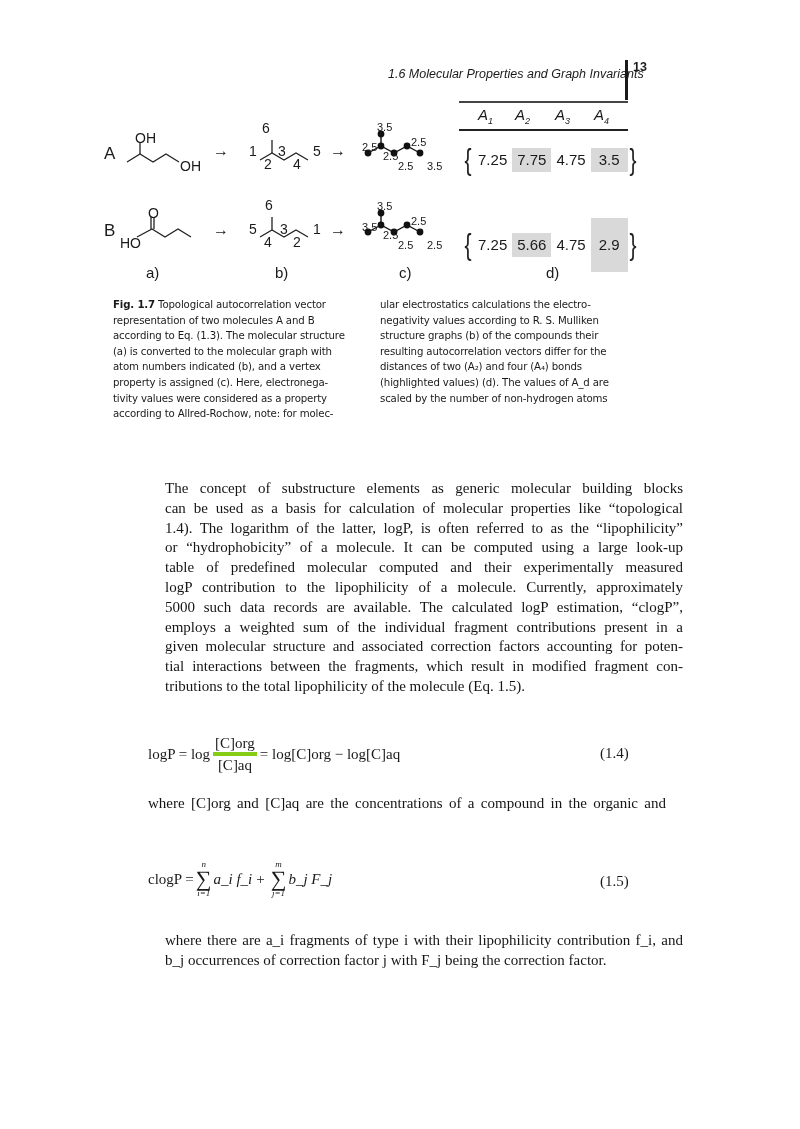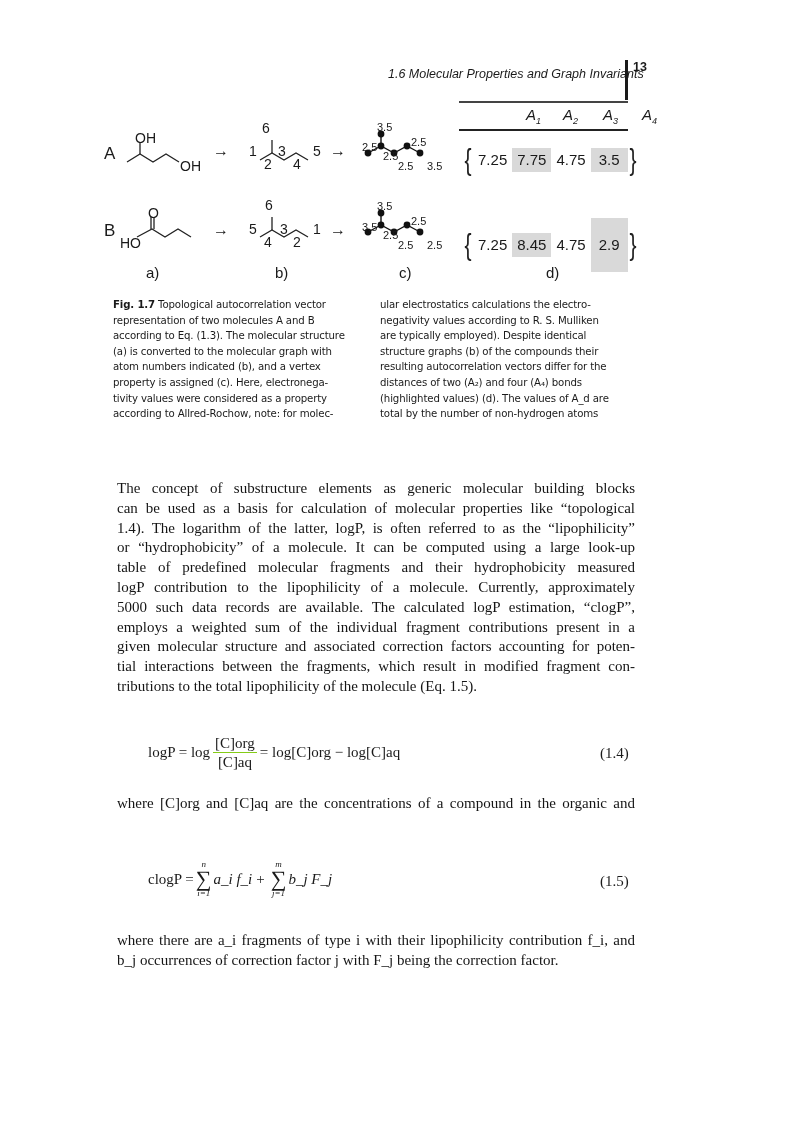--- a/index.html
+++ b/index.html
@@ -14,41 +14,41 @@
 
   
   .mol-label { font-family:"Liberation Sans", sans-serif; font-size:17px; }
   .atom { font-family:"Liberation Sans", sans-serif; font-size:14px; }
   .num { font-family:"Liberation Sans", sans-serif; font-size:14px; }
   .gval { font-family:"Liberation Sans", sans-serif; font-size:11px; }
   .panel { font-family:"Liberation Sans", sans-serif; font-size:15px; }
 
   #table-top { left:459px; top:101px; width:169px; height:1.5px; background:#444; }
   #table-mid { left:459px; top:129px; width:169px; height:1.5px; background:#222; }
-  .thead { top:106px; font-family:"Liberation Sans", sans-serif; font-style:italic; font-size:15px;margin-left:48px; }
+  .thead { top:106px; font-family:"Liberation Sans", sans-serif; font-style:italic; font-size:15px; }
   .thead sub { font-size:9px; }
 
   .vec { font-family:"Liberation Sans", sans-serif; font-size:15px; display:flex; align-items:center; }
   .brace { font-size:30px; font-weight:200; line-height:1; transform:scaleX(0.7); color:#222; }
   .cell { padding:2px 5px; line-height:20px; }
   .hl { background:#d9d9d9; }
 
   
   .caption { font-family:"DejaVu Sans", sans-serif; font-size:10.2px; line-height:15.6px; width:262px; color:#1a1a1a; letter-spacing:-0.15px; }
   .caption .line { white-space:nowrap; display:block; }
 
   
-  .body { font-family:"Liberation Serif", serif; font-size:15px; line-height:19.8px; width:518px; text-align:justify; color:#151515; }
+  .body { font-family:"Liberation Serif", serif; font-size:15px; line-height:19.8px; width:518px; text-align:justify; color:#151515;margin-left:48px; }
   .body .line { display:block; white-space:nowrap; text-align:justify; text-align-last:justify; }
   .body .line.last { text-align-last:left; }
 
   .eq { font-family:"Liberation Serif", serif; font-size:15px; }
   .eqnum { font-family:"Liberation Serif", serif; font-size:15px; }
   .frac { display:inline-block; vertical-align:middle; text-align:center; margin:0 3px; }
-  .frac .n { display:block; padding:0 2px; border-bottom:1px solid #84cc16; line-height:18px; }
+  .frac .n { display:block; padding:0 2px; border-bottom:4px solid #84cc16; line-height:18px; }
   .frac .d { display:block; line-height:18px; }
   .sumop { display:inline-block; vertical-align:middle; text-align:center; line-height:1; margin:0 2px; }
   .sumop .lim { display:block; font-size:9px; font-style:italic; }
   .sumop .sig { display:block; font-size:22px; line-height:20px; }
 </style>
 </head>
 <body>
 
 <div class="abs lsans" id="running-head">1.6 Molecular Properties and Graph Invariants</div>
 <div class="abs" id="head-rule"></div>
@@ -145,21 +145,21 @@
   <div class="abs gval" style="left:377px;top:200px">3.5</div>
   <div class="abs gval" style="left:362px;top:221px">3.5</div>
   <div class="abs gval" style="left:383px;top:229px">2.5</div>
   <div class="abs gval" style="left:398px;top:239px">2.5</div>
   <div class="abs gval" style="left:411px;top:215px">2.5</div>
   <div class="abs gval" style="left:427px;top:239px">2.5</div>
 
   <div class="abs vec" style="left:463px;top:218px">
     <span class="brace">{</span>
     <span class="cell">7.25</span>
-    <span class="cell hl">8.45</span>
+    <span class="cell hl">5.66</span>
     <span class="cell">4.75</span>
     <span class="cell hl" style="padding:17px 8px">2.9</span>
     <span class="brace">}</span>
   </div>
 
   <div class="abs panel" style="left:146px;top:264px">a)</div>
   <div class="abs panel" style="left:275px;top:264px">b)</div>
   <div class="abs panel" style="left:399px;top:264px">c)</div>
   <div class="abs panel" style="left:546px;top:264px">d)</div>
 </div>
@@ -170,53 +170,52 @@
   <span class="line">according to Eq. (1.3). The molecular structure</span>
   <span class="line">(a) is converted to the molecular graph with</span>
   <span class="line">atom numbers indicated (b), and a vertex</span>
   <span class="line">property is assigned (c). Here, electronega-</span>
   <span class="line">tivity values were considered as a property</span>
   <span class="line">according to Allred-Rochow, note: for molec-</span>
 </div>
 <div class="abs caption" style="left:380px;top:297px">
   <span class="line">ular electrostatics calculations the electro-</span>
   <span class="line">negativity values according to R. S. Mulliken</span>
-  <span class="line">are typically employed). Despite identical</span>
   <span class="line">structure graphs (b) of the compounds their</span>
   <span class="line">resulting autocorrelation vectors differ for the</span>
   <span class="line">distances of two (A₂) and four (A₄) bonds</span>
   <span class="line">(highlighted values) (d). The values of A_d are</span>
-  <span class="line">total by the number of non-hydrogen atoms</span>
+  <span class="line">scaled by the number of non-hydrogen atoms</span>
 </div>
 
 <div class="abs body" style="left:117px;top:479px">
   <span class="line" style="padding-left: 0px; text-indent: 0px;">The concept of substructure elements as generic molecular building blocks</span>
   <span class="line">can be used as a basis for calculation of molecular properties like “topological</span>
   <span class="line">1.4). The logarithm of the latter, logP, is often referred to as the “lipophilicity”</span>
   <span class="line">or “hydrophobicity” of a molecule. It can be computed using a large look-up</span>
-  <span class="line">table of predefined molecular fragments and their hydrophobicity measured</span>
+  <span class="line">table of predefined molecular computed and their experimentally measured</span>
   <span class="line">logP contribution to the lipophilicity of a molecule. Currently, approximately</span>
   <span class="line">5000 such data records are available. The calculated logP estimation, “clogP”,</span>
   <span class="line">employs a weighted sum of the individual fragment contributions present in a</span>
   <span class="line">given molecular structure and associated correction factors accounting for poten-</span>
   <span class="line">tial interactions between the fragments, which result in modified fragment con-</span>
   <span class="line last">tributions to the total lipophilicity of the molecule (Eq. 1.5).</span>
 </div>
 
 <div class="abs eq" style="left:148px;top:734px;display:flex;align-items:center">
   <span>logP = log</span>
   <span class="frac">
     <span class="n">[C]org</span>
     <span class="d">[C]aq</span>
   </span>
   <span>= log[C]org − log[C]aq</span>
 </div>
 <div class="abs eqnum" style="left:600px;top:745px">(1.4)</div>
 
-<div class="abs body" style="left:117px;top:794px">
+<div class="abs body" style="left:100px;top:794px">
   <span class="line">where [C]org and [C]aq are the concentrations of a compound in the organic and</span>
 </div>
 
 <div class="abs eq" style="left:148px;top:860px;display:flex;align-items:center">
   <span>clogP =</span>
   <span class="sumop">
     <span class="lim">n</span>
     <span class="sig">∑</span>
     <span class="lim">i=1</span>
   </span>

